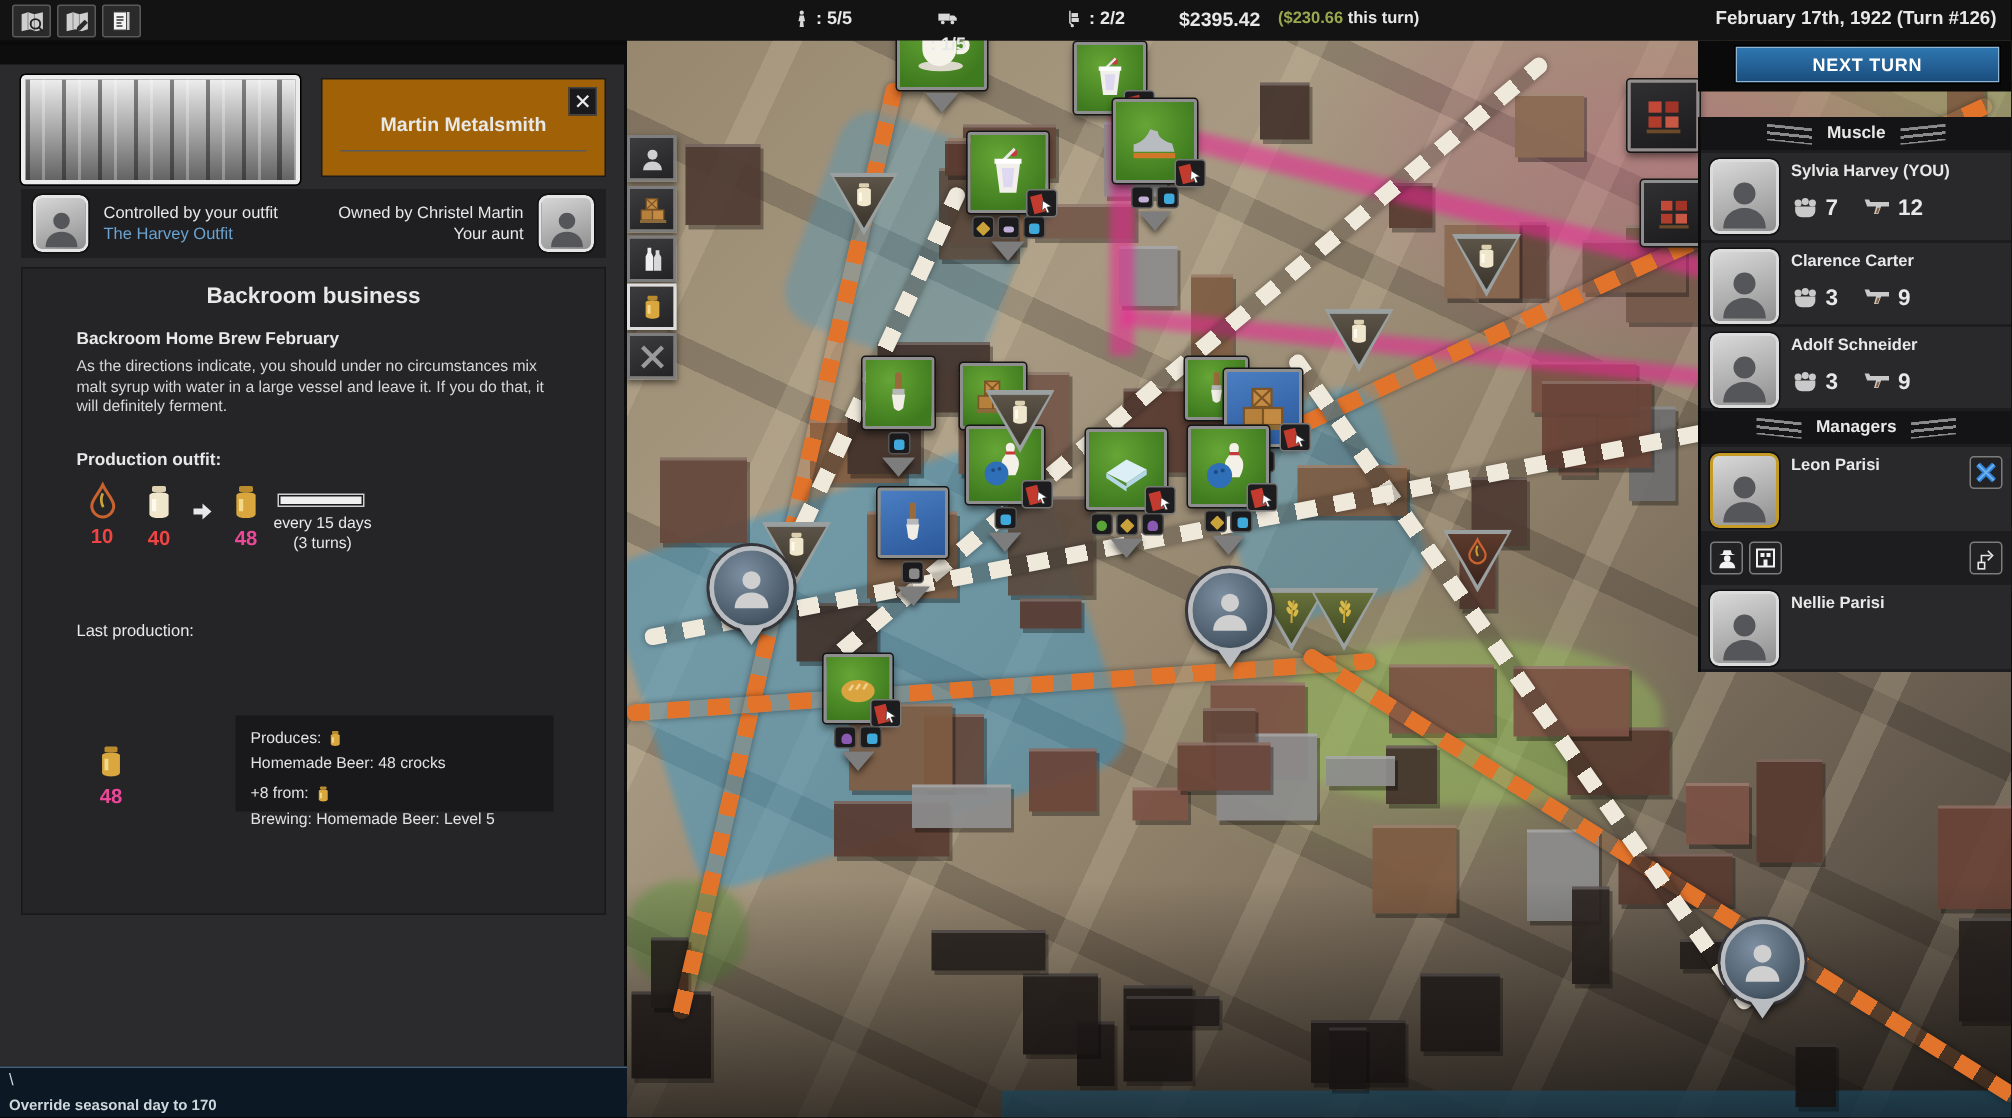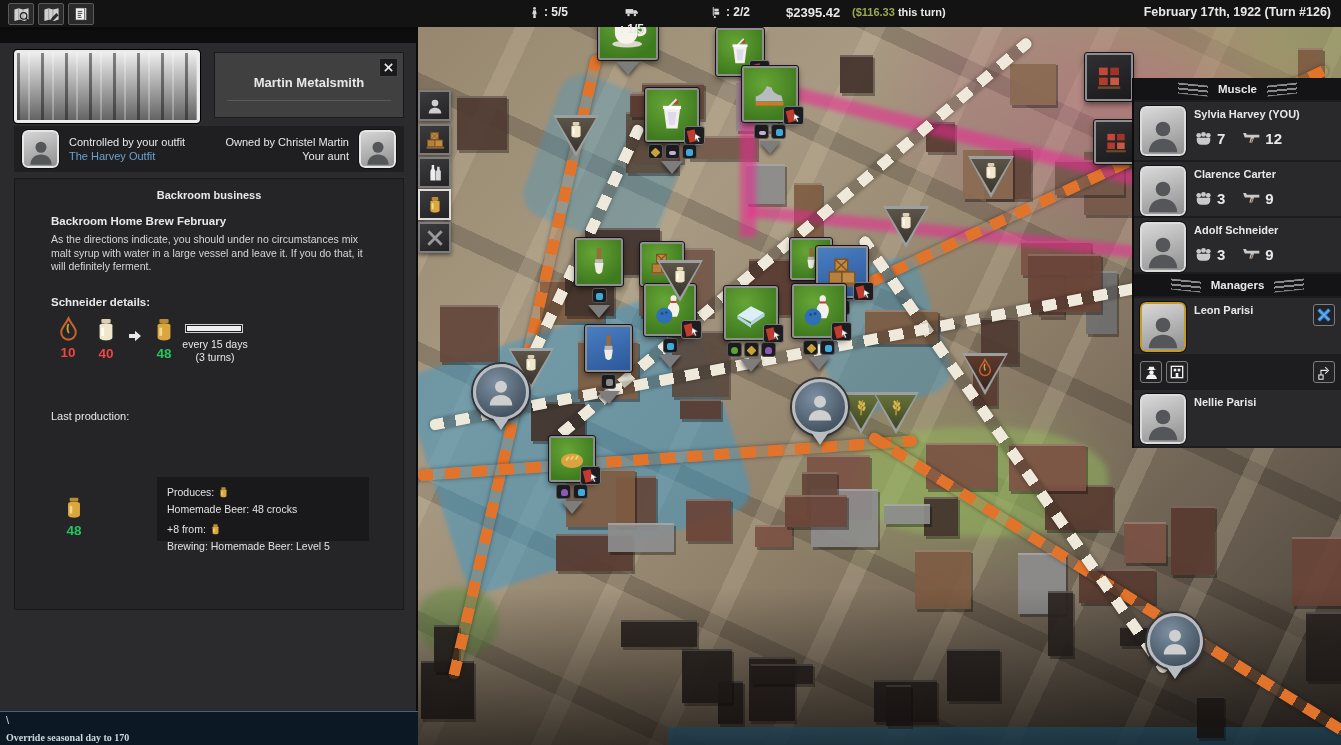--- a/index.html
+++ b/index.html
@@ -65,55 +65,55 @@
   .strip-tile.hl{border-color:#dedede;}
 
   
   #lpanel{position:absolute;left:0;top:30px;width:418px;height:681px;background:#2b2b2d;z-index:20;border-right:2px solid #0c0c0c;color:#e8e8e8;}
   #lpanel::before{content:"";position:absolute;left:0;top:0;width:100%;height:13px;background:#0d0d0d;}
   #bphoto{position:absolute;left:14px;top:20px;width:186px;height:73px;border:3px solid #ececec;outline:1px solid #000;border-radius:3px;
     background:
       repeating-linear-gradient(90deg, rgba(25,25,25,.5) 0 3px, transparent 3px 24px),
       repeating-linear-gradient(90deg, transparent 0 11px, rgba(255,255,255,.28) 11px 13px, transparent 13px 24px),
       linear-gradient(180deg,#ededed 0%,#cdcdcd 22%,#9a9a9a 60%,#636363 100%);}
-  #btitlebox{position:absolute;left:214px;top:22px;width:190px;height:66px;background:#404040;border:1px solid #1a1a1c;}
+  #btitlebox{position:absolute;left:214px;top:22px;width:190px;height:66px;background:#a16207;border:1px solid #1a1a1c;}
   #btitle{margin-top:22px;text-align:center;font-weight:bold;font-size:13px;}
   #btitlebox hr{border:none;border-top:1px solid #5a5a5c;margin:10px 12px 0 12px;}
   #close-btn{position:absolute;right:5px;top:5px;width:19px;height:19px;background:#1a1a1c;border:1px solid #444;display:flex;align-items:center;justify-content:center;cursor:pointer;}
   #ownrow{position:absolute;left:14px;top:96px;width:390px;height:46px;background:#1f1f21;display:flex;align-items:center;}
   .own-portrait{width:37px;height:38px;border-radius:6px;background:linear-gradient(160deg,#d6d6d6,#8f8f8f);border:2px solid #e6e6e6;outline:1px solid #111;display:flex;align-items:flex-end;justify-content:center;overflow:hidden;flex:none;}
   .own-left{margin-left:10px;font-size:11px;line-height:14px;}
   .own-right{margin-left:auto;text-align:right;font-size:11px;line-height:14px;margin-right:10px;}
   .link{color:#6ba3d0;}
   #bizbox{position:absolute;left:14px;top:148px;width:390px;height:432px;background:#252527;border:1px solid #19191b;}
-  #biz-title{text-align:center;font-weight:bold;font-size:11px;margin-top:10px;}
+  #biz-title{text-align:center;font-weight:bold;font-size:15px;margin-top:10px;}
   #op-title{font-weight:bold;font-size:11.5px;margin:14px 0 0 36px;}
   #op-desc{font-size:10.5px;color:#d6d6d6;margin:6px 36px 0 36px;line-height:13.5px;}
   #prod-label{font-weight:bold;font-size:11.5px;margin:22px 0 0 36px;}
   #prod-row{position:relative;height:68px;margin:8px 0 0 36px;}
   .pr-item{position:absolute;display:flex;flex-direction:column;align-items:center;width:34px;}
   .pr-num{font-weight:bold;font-size:13.5px;margin-top:2px;}
   .orangetxt{color:#ef4444;}
-  .greentxt{color:#22c55e;}
+  .greentxt{color:#ec4899;}
   #pr-arrow{position:absolute;left:76px;top:12px;}
   #pr-bar{position:absolute;left:134px;top:8px;width:58px;height:9px;border:1px solid #cfcfcf;background:#1a1a1a;padding:1px;}
   #pr-bar div{width:100%;height:100%;background:#f0f0f0;}
   #pr-cycle{position:absolute;left:118px;top:22px;width:92px;text-align:center;font-size:10.5px;line-height:13px;}
   #last-label{font-size:11px;margin:26px 0 0 36px;}
   #last-item{position:absolute;left:42px;top:316px;display:flex;flex-direction:column;align-items:center;width:34px;}
   #prodbox{position:absolute;left:142px;top:298px;width:212px;height:64px;background:#19191b;font-size:10.5px;color:#e2e2e2;padding:8px 10px;line-height:14px;}
   #prodbox .row{display:flex;align-items:center;gap:3px;flex-wrap:wrap;}
   #prodbox .row+.row{margin-top:6px;}
   .mini-ic{display:inline-flex;width:13px;height:13px;}
   #bottomboxes{position:absolute;left:0;top:588px;width:418px;}
 
   
   #console{position:absolute;left:0;top:711px;width:418px;height:34px;background:#0c1824;border-top:1px solid #466478;z-index:21;color:#cfd8dd;}
   #console .l1{font-size:11px;margin:2px 0 0 6px;}
-  #console .l2{font-size:10px;font-weight:bold;margin:6px 0 0 6px;font-family:Liberation Serif, serif;}
+  #console .l2{font-size:10px;font-weight:bold;margin:6px 0 0 6px;}
 
   
   #nt-back{position:absolute;left:1132px;top:27px;width:209px;height:34px;background:#0a0a0a;z-index:20;}
   #next-turn{position:absolute;left:25px;top:4px;width:176px;height:24px;background:linear-gradient(#2e76b0,#1b4e7e);border:1px solid #8fb6d2;outline:1px solid #000;color:#fff;font-weight:bold;font-size:12px;letter-spacing:.5px;display:flex;align-items:center;justify-content:center;cursor:pointer;}
   #rpanel{position:absolute;left:1132px;top:78px;width:209px;z-index:20;background:#1d1d1f;border-left:2px solid #0c0c0c;color:#e8e8e8;padding-bottom:2px;}
   .rhead{height:22px;background:#141416;display:flex;align-items:center;justify-content:center;gap:10px;font-weight:bold;font-size:11.5px;}
   .wing{width:30px;height:11px;background:repeating-linear-gradient(180deg,#8a8a8a 0 2px,transparent 2px 5px);}
   .wing.l{transform:skewY(6deg);}  .wing.r{transform:skewY(-6deg);}
   .rrow{background:#29292b;margin-top:2px;padding:4px 6px;display:flex;gap:8px;cursor:pointer;}
   .rport{width:46px;height:50px;border-radius:6px;background:linear-gradient(160deg,#d9d9d9,#8f8f8f);border:2px solid #dcdcdc;outline:1px solid #111;overflow:hidden;display:flex;align-items:flex-end;justify-content:center;flex:none;}
@@ -735,24 +735,27 @@
           <svg width="13" height="13" viewBox="0 0 24 24">
             <path d="M6 2v15l3 3" stroke="#d8d8d8" stroke-width="1.8" fill="none"></path>
             <circle cx="9" cy="20.5" r="2" fill="#d8d8d8"></circle>
             <rect x="8" y="5" width="8" height="5" fill="#d8d8d8"></rect>
             <rect x="8" y="11" width="9" height="5" fill="#d8d8d8"></rect>
           </svg>
         </span>
         <span>: 2/2</span>
       </div>
     <div class="tb-money" style="left:786px;">$2395.42</div>
-    <div class="tb-delta" style="left:852px;"><span class="green">(</span><span class="green">$116.33</span><span> this turn)</span></div>
+    <div class="tb-delta" style="left:852px;"><span class="green">(</span><span class="green">$230.66</span><span> this turn)</span></div>
     <div id="date">February 17th, 1922  (Turn #126)</div>
   </div>
 
+  <div id="nt-back">
+    <div id="next-turn">NEXT TURN</div>
+  </div>
 
   <div id="rpanel">
     <div class="rhead">
       <span class="wing l"></span>
       <span>Muscle</span>
       <span class="wing r"></span>
     </div>
     <div class="rrow" style="height:58px;">
       <div class="rport">
           <span style="display: inline-flex; align-items: center;">
@@ -966,21 +969,21 @@
               <circle cx="12" cy="9" r="4.4" fill="#55565a"></circle>
               <path d="M3.5 23c0-5.2 3.8-8.2 8.5-8.2s8.5 3 8.5 8.2z" fill="#55565a"></path>
             </svg>
           </span>
         </div>
     </div>
     <div id="bizbox">
       <div id="biz-title">Backroom business</div>
       <div id="op-title">Backroom Home Brew February</div>
       <div id="op-desc">As the directions indicate, you should under no circumstances mix malt syrup with water in a large vessel and leave it. If you do that, it will definitely ferment.</div>
-      <div id="prod-label">Schneider details:</div>
+      <div id="prod-label">Production outfit:</div>
       <div id="prod-row">
         <div class="pr-item" style="left:0px;">
           <span style="display: inline-flex; align-items: center;">
               <svg width="27" height="27" viewBox="0 0 24 24">
                 <path d="M12 2C9.5 7.5 5.5 10.5 5.5 14.5a6.5 6.5 0 0 0 13 0C18.5 10.5 14.5 7.5 12 2z" fill="none" stroke="#c8622f" stroke-width="1.8"></path>
                 <path d="M12 7c-1.3 2.8-.9 6 .3 8.2" stroke="#caa23a" stroke-width="1.6" fill="none"></path>
               </svg>
             </span>
           <span class="pr-num orangetxt">10</span>
         </div>

